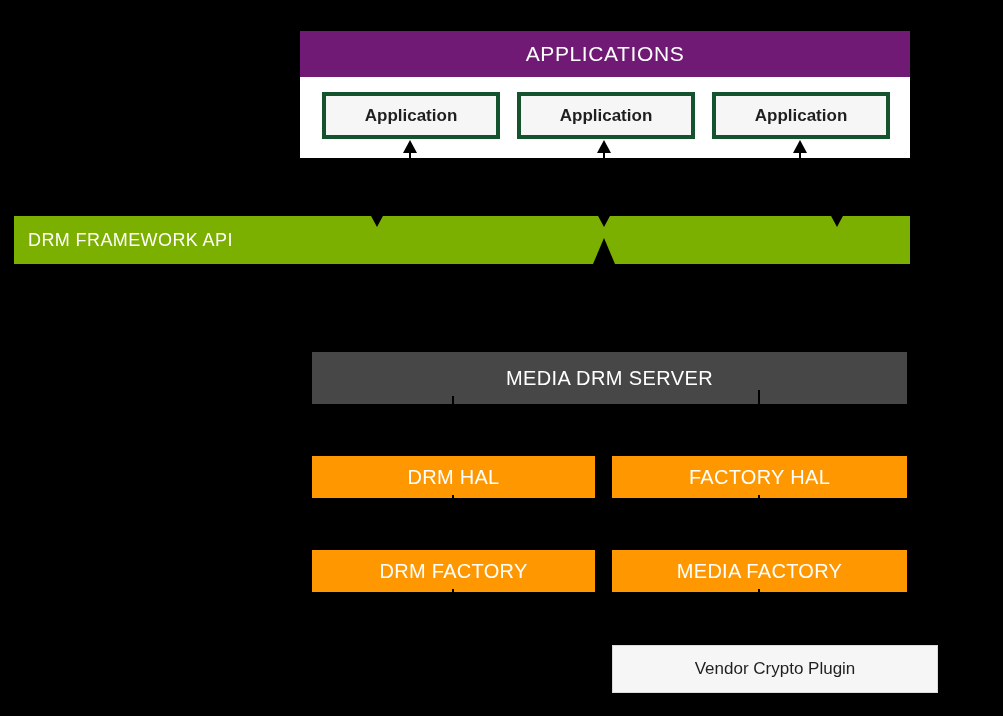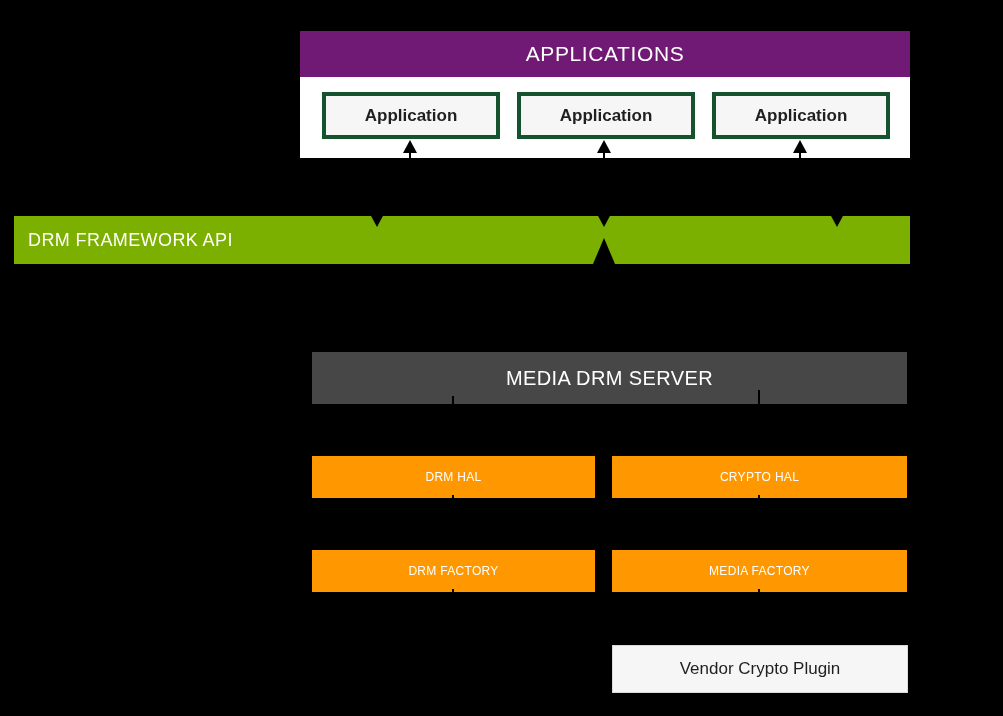--- a/index.html
+++ b/index.html
@@ -81,41 +81,41 @@
     font-size: 20px;
     font-weight: 500;
     letter-spacing: 0.4px;
   }
 
   
   .hal-box, .factory-box {
     height: 42px;
     background: #ff9800;
     color: #ffffff;
-    font-size: 12px;
+    font-size: 20px;
     font-weight: 500;
     letter-spacing: 0.3px;
   }
   #drm-hal     { left: 312px; top: 456px; width: 283px; }
   #crypto-hal  { left: 612px; top: 456px; width: 295px; }
   #drm-factory    { left: 312px; top: 550px; width: 283px; }
   #crypto-factory { left: 612px; top: 550px; width: 295px; }
 
   
   .plugin-box {
     top: 645px;
     height: 48px;
     background: #f6f6f6;
     border: 1px solid #d8dadc;
     color: #1f1f1f;
     font-size: 17px;
     font-weight: 400;
   }
   #vendor-drm-plugin    { left: 312px; width: 283px; }
-  #vendor-crypto-plugin { left: 612px; width: 296px; }
+  #vendor-crypto-plugin { left: 612px; width: 326px; }
 
   
   .conn {
     position: absolute;
     background: #000000;
   }
   .arrow-up, .arrow-down {
     position: absolute;
     width: 0; height: 0;
     border-left: 7px solid transparent;
@@ -154,21 +154,21 @@
 
   <div class="arrow-up" style="left:593px; top:238px; border-left-width:11px; border-right-width:11px; border-bottom-width:26px;"></div>
   <div class="conn" style="left:602px; top:264px; width:4px; height:88px;"></div>
 
   <div class="box" id="media-drm-server">MEDIA DRM SERVER</div>
 
   <div class="conn" style="left:452px; top:396px; width:2px; height:60px;"></div>
   <div class="conn" style="left:758px; top:390px; width:2px; height:66px;"></div>
 
   <div class="box hal-box" id="drm-hal">DRM HAL</div>
-  <div class="box hal-box" id="crypto-hal">CRYPTO HAL</div>
+  <div class="box hal-box" id="crypto-hal">FACTORY HAL</div>
 
   <div class="conn" style="left:452px; top:495px; width:2px; height:58px;"></div>
   <div class="conn" style="left:758px; top:495px; width:2px; height:58px;"></div>
 
   <div class="box factory-box" id="drm-factory">DRM FACTORY</div>
   <div class="box factory-box" id="crypto-factory">MEDIA FACTORY</div>
 
   <div class="conn" style="left:452px; top:589px; width:2px; height:58px;"></div>
   <div class="conn" style="left:758px; top:589px; width:2px; height:58px;"></div>
 

